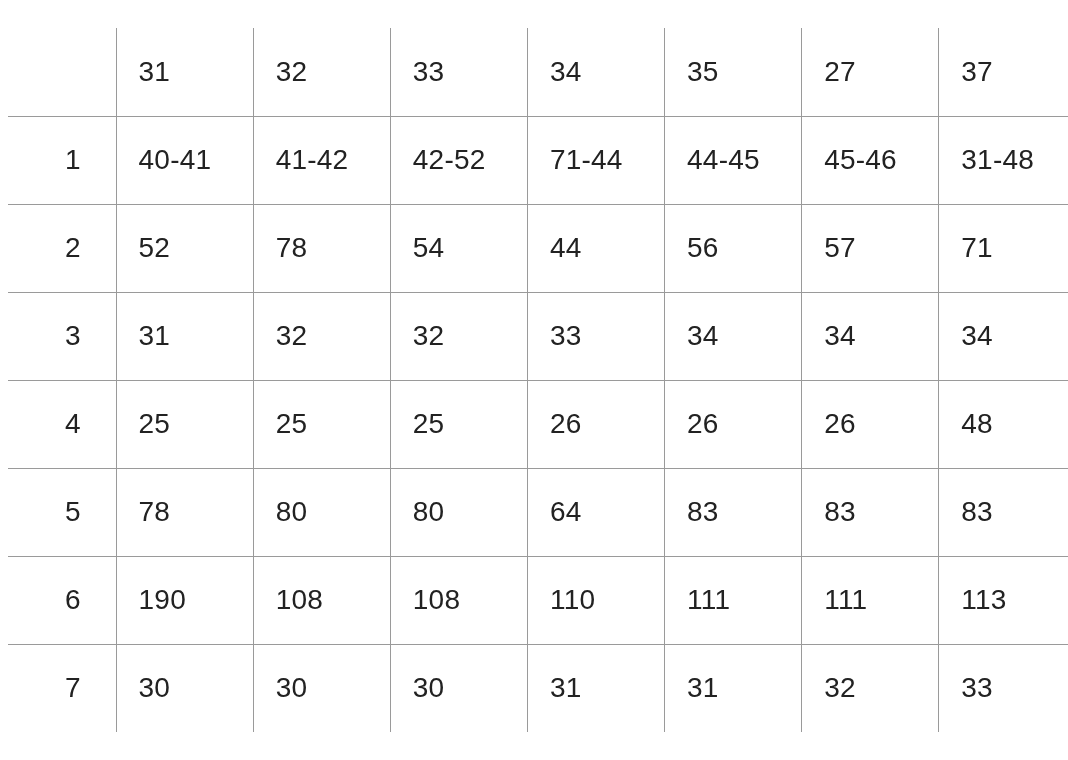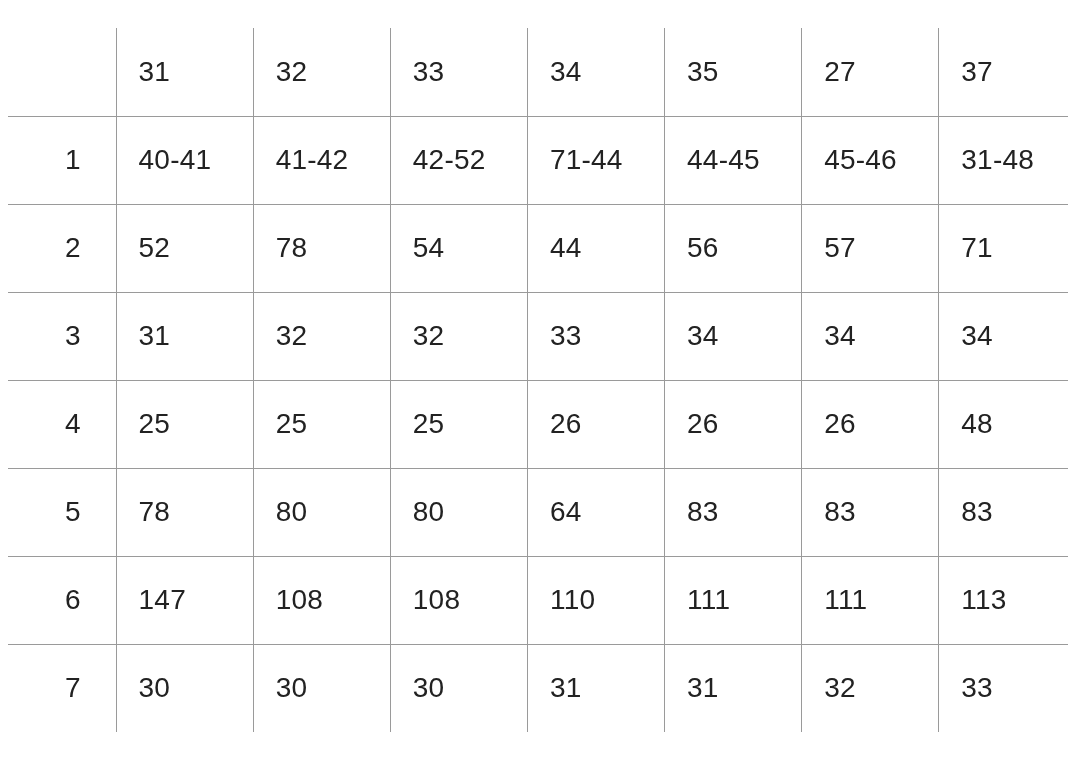--- a/index.html
+++ b/index.html
@@ -148,21 +148,21 @@
         <td>80</td>
         <td>80</td>
         <td>64</td>
         <td>83</td>
         <td>83</td>
         <td>83</td>
       </tr>
 
       <tr>
         <td class="row-label">6</td>
-        <td>147</td>
+        <td>190</td>
         <td>108</td>
         <td>108</td>
         <td>110</td>
         <td>111</td>
         <td>111</td>
         <td>113</td>
       </tr>
 
       <tr>
         <td class="row-label">7</td>

